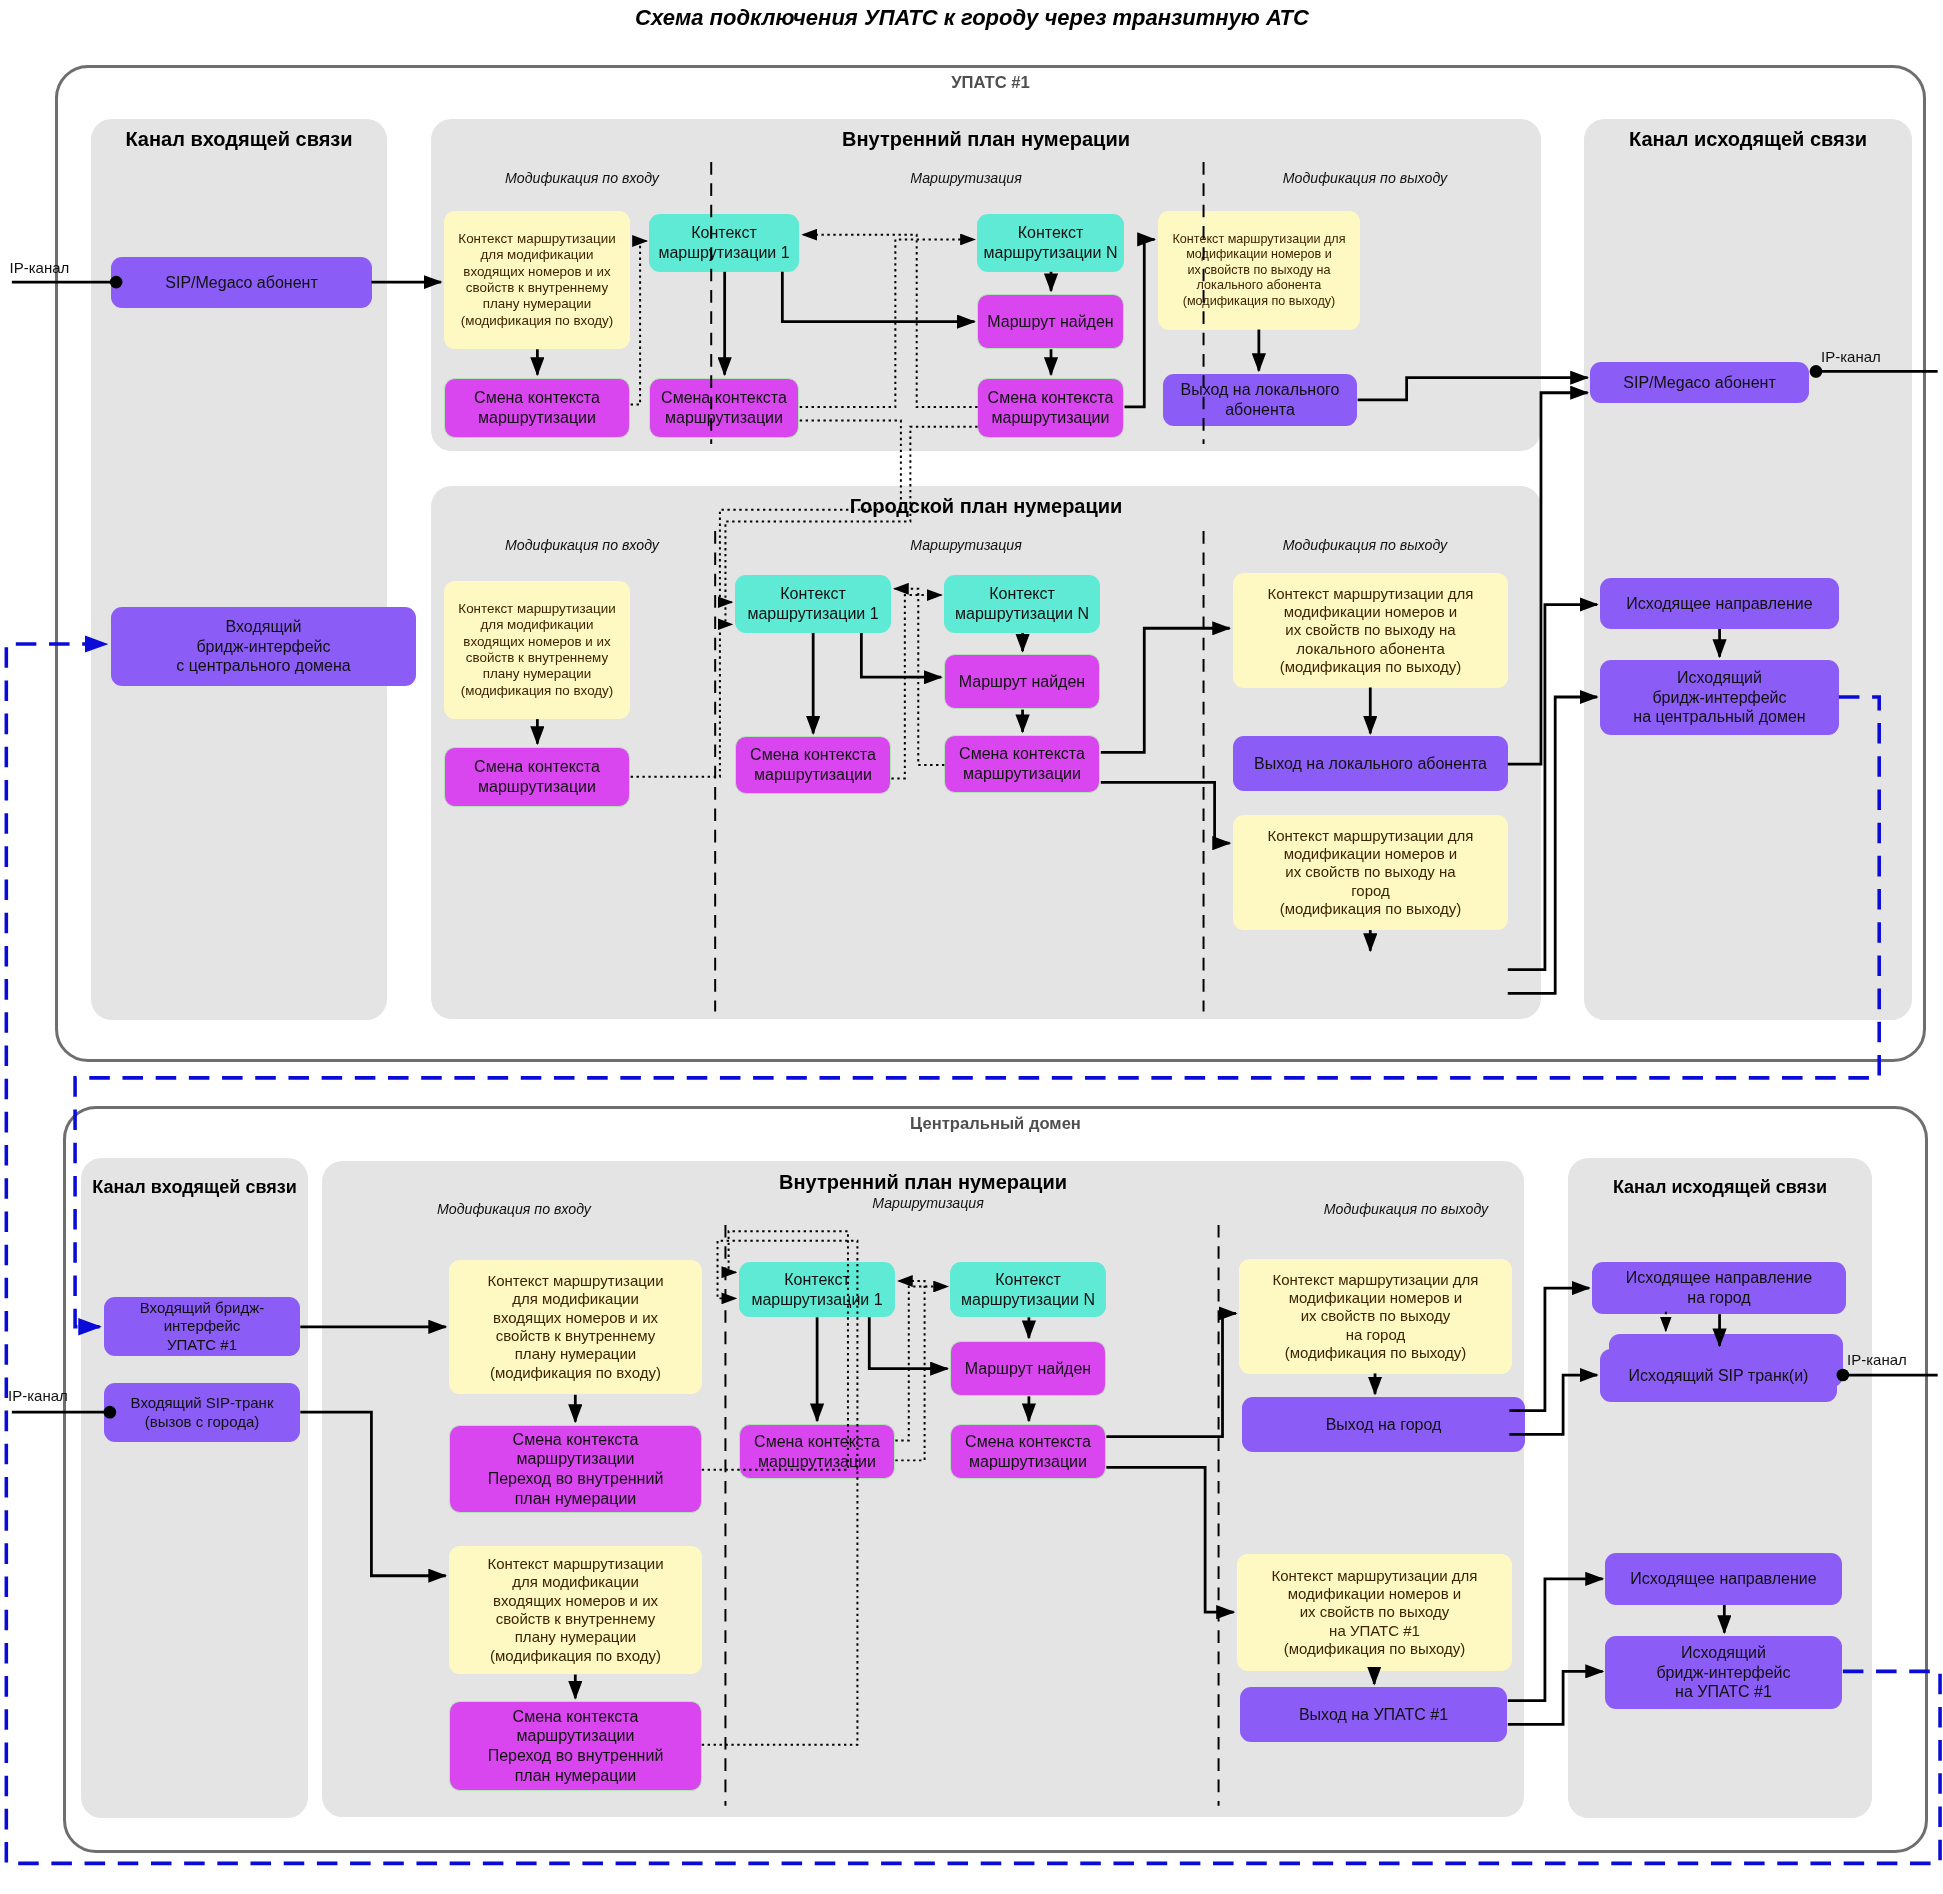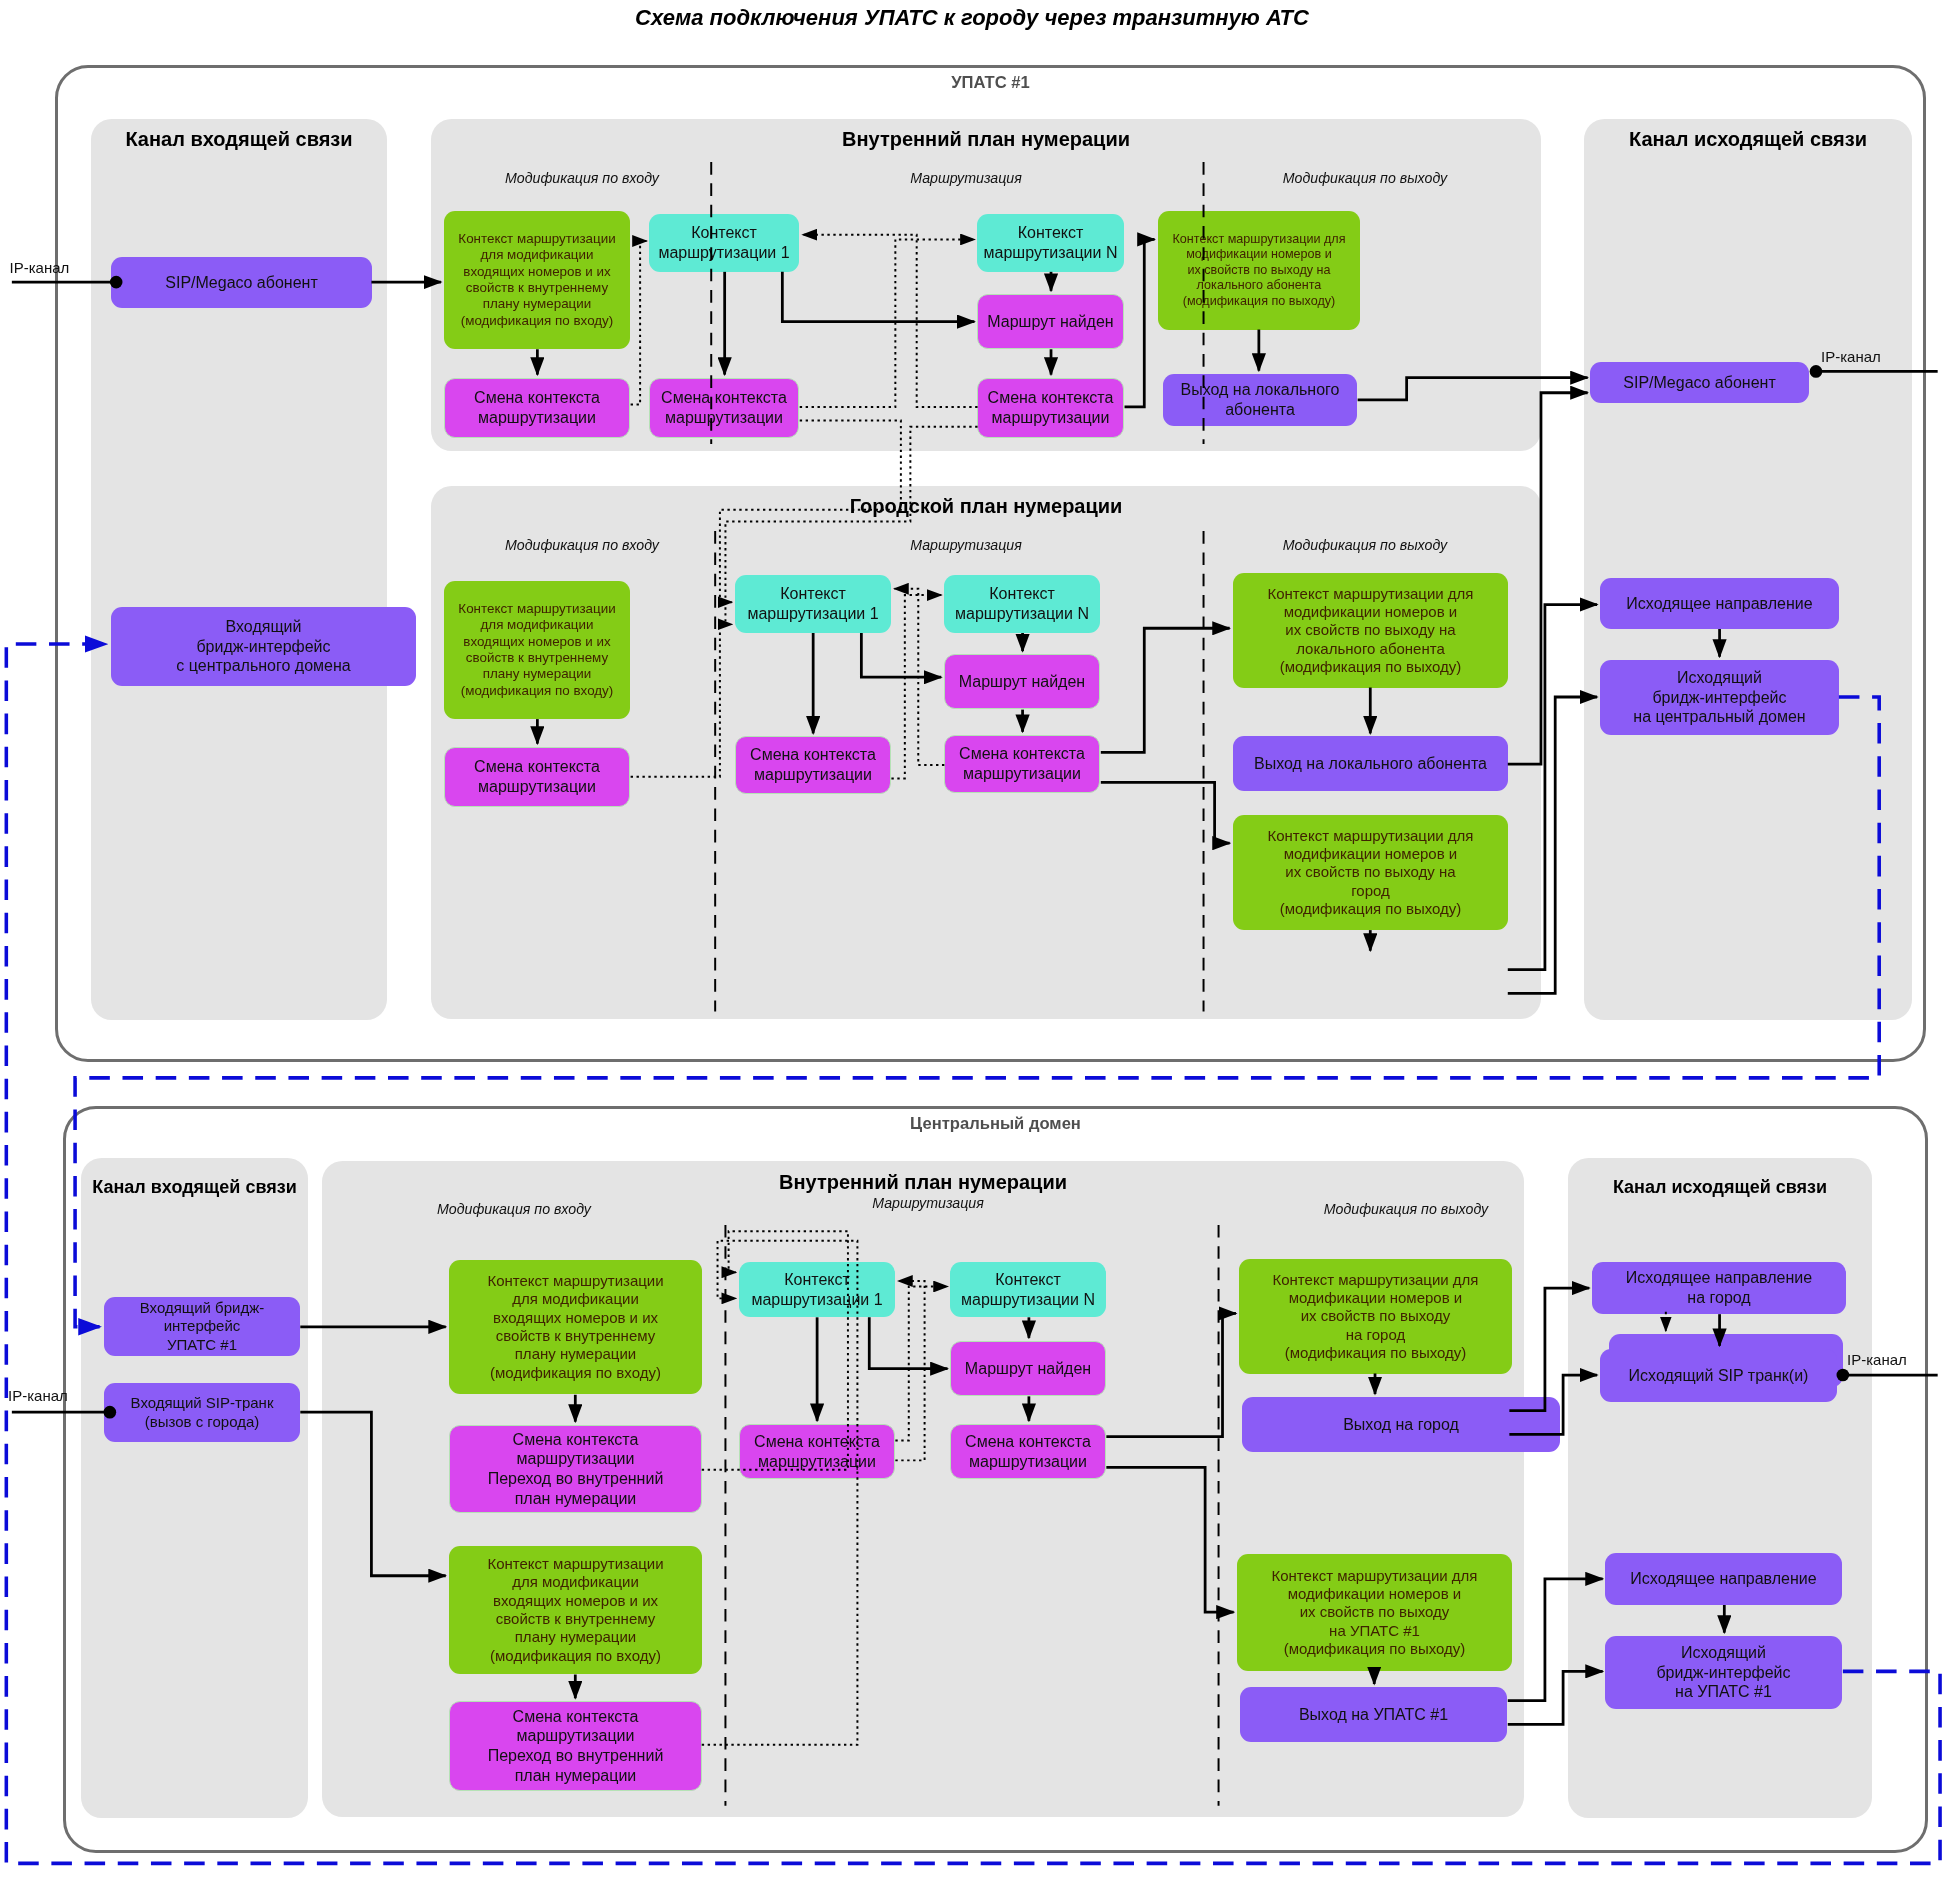--- a/index.html
+++ b/index.html
@@ -6,21 +6,21 @@
   #stage{position:relative;width:1944px;height:1895px;background:#fff;overflow:hidden;}
   .title{position:absolute;left:0;top:4.7px;width:100%;text-align:center;font-size:22px;font-weight:bold;font-style:italic;color:#000;}
   .container{position:absolute;border:3.2px solid #6e6e6e;border-radius:33px;background:#fff;box-sizing:border-box;}
   .container-label{position:absolute;width:100%;text-align:center;font-size:16.6px;font-weight:bold;color:#4f4f4f;}
   .panel{position:absolute;background:#e4e4e4;border-radius:20.5px;}
   .panel-title{position:absolute;text-align:center;font-size:20px;font-weight:bold;color:#000;}
   .collabel{position:absolute;font-style:italic;font-size:14.2px;color:#111;transform:translateX(-50%);white-space:nowrap;}
   .box{position:absolute;display:flex;align-items:center;justify-content:center;text-align:center;
        border-radius:11px;white-space:pre-line;line-height:1.22;font-size:16px;color:#111;
        padding:3.2px;box-sizing:border-box;}
-  .orange{background:#84cc16;color:#3f2300;font-size:15px;text-align:center;}
+  .orange{background:#fef9c3;color:#3f2300;font-size:15px;text-align:center;}
   .orange.small{font-size:14.2px;}
   .green{background:#5eead4;}
   .lgreen{background:#d946ef;border:0.8px solid #b5e2b5;}
   .blue{background:#8b5cf6;}
   .iplabel{position:absolute;font-size:15px;color:#111;white-space:nowrap;}
   svg{position:absolute;left:0;top:0;}
 </style>
 </head>
 <body>
 
@@ -163,21 +163,21 @@
 маршрутизации N</div>
   <div class="box lgreen" style="left:950px;top:1341px;width:156px;height:55px;">Маршрут найден</div>
   <div class="box lgreen" style="left:950px;top:1424px;width:156px;height:55px;">Смена контекста
 маршрутизации</div>
 
   <div class="box orange" style="left:1239px;top:1259px;width:273px;height:115px;">Контекст маршрутизации для
 модификации номеров и
 их свойств по выходу
 на город
 (модификация по выходу)</div>
-  <div class="box blue" style="left:1242px;top:1397px;width:318px;height:55px;text-align:right;">Выход на город</div>
+  <div class="box blue" style="left:1242px;top:1397px;width:283px;height:55px;text-align:right;">Выход на город</div>
   <div class="box orange" style="left:1237px;top:1554px;width:275px;height:117px;">Контекст маршрутизации для
 модификации номеров и
 их свойств по выходу
 на УПАТС #1
 (модификация по выходу)</div>
   <div class="box blue" style="left:1240px;top:1687px;width:267px;height:55px;">Выход на УПАТС #1</div>
 
   <div class="box blue" style="left:1592px;top:1262px;width:254px;height:52px;">Исходящее направление
 на город</div>
   <div class="box blue" style="left:1609px;top:1334px;width:234px;height:53px;"></div>

